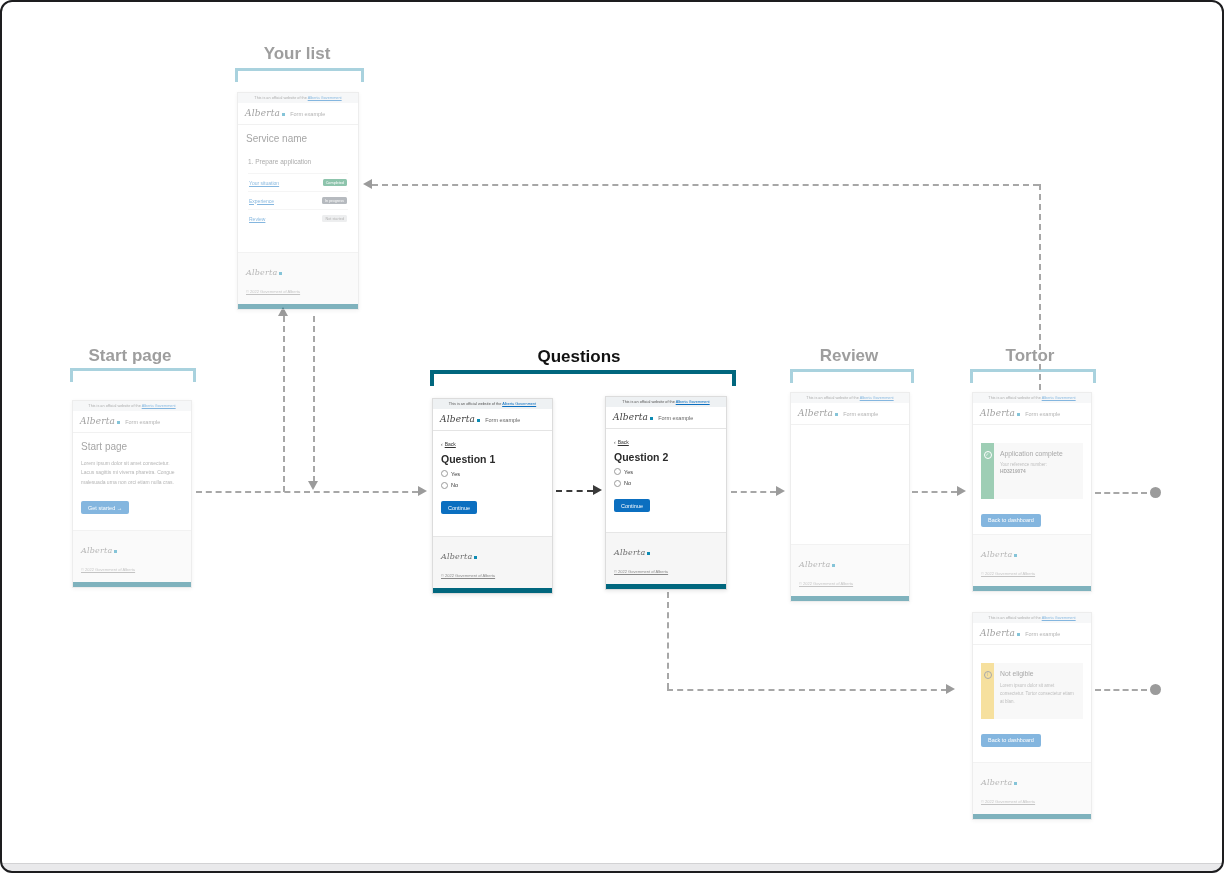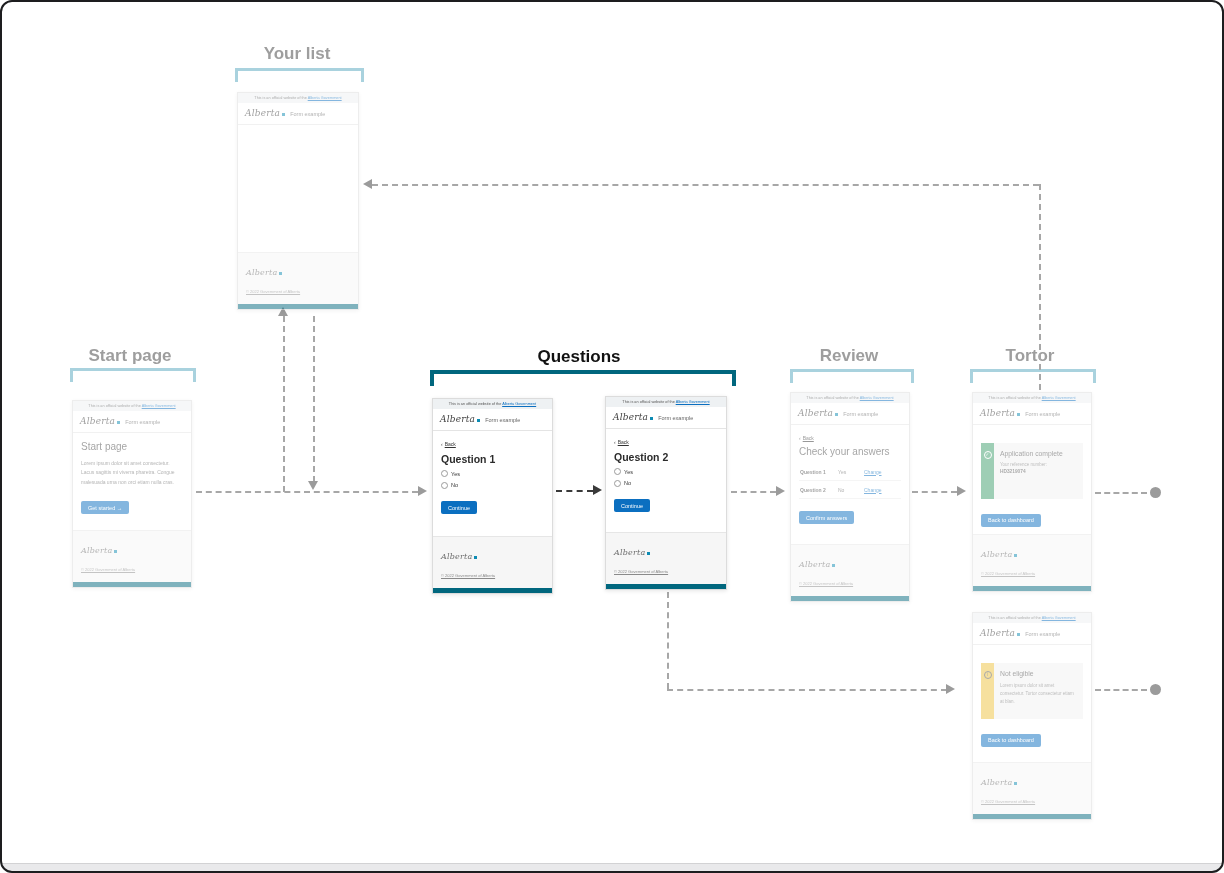--- a/index.html
+++ b/index.html
@@ -128,20 +128,38 @@
   <div class="hline" style="left:1095px;top:689px;width:52px;"></div>
   <div class="dot" style="left:1150px;top:684px;"></div>
 
   <div class="phone faded" style="left:237px;top:92px;width:120px;height:216px;">
     <div class="banner"><span>This is an official website of the </span><a>Alberta Government</a></div>
     <div class="brandrow">
       <span class="logo-script">Alberta</span>
         <span class="logo-sq"></span>
       <span class="app-name">Form example</span>
     </div>
+    <div class="pbody">
+      <div class="h-lg">Service name</div>
+      <div class="group-label">1. Prepare application</div>
+      <div class="task-rows">
+        <div class="task-row">
+          <a class="sm-link">Your situation</a>
+          <span class="badge badge-green">Completed</span>
+        </div>
+        <div class="task-row">
+          <a class="sm-link">Experience</a>
+          <span class="badge badge-gray">In progress</span>
+        </div>
+        <div class="task-row">
+          <a class="sm-link">Review</a>
+          <span class="badge badge-light">Not started</span>
+        </div>
+      </div>
+    </div>
     <div class="pfooter">
       <div><span class="logo-script sm">Alberta</span><span class="logo-sq"></span></div>
       <a class="copy">© 2022 Government of Alberta</a>
     </div>
     <div class="bottombar"></div>
   </div>
 
   <div class="phone faded" style="left:72px;top:400px;width:118px;height:186px;">
     <div class="banner"><span>This is an official website of the </span><a>Alberta Government</a></div>
     <div class="brandrow">
@@ -214,35 +232,20 @@
     </div>
     <div class="bottombar"></div>
   </div>
 
   <div class="phone faded" style="left:790px;top:392px;width:118px;height:208px;">
     <div class="banner"><span>This is an official website of the </span><a>Alberta Government</a></div>
     <div class="brandrow">
       <span class="logo-script">Alberta</span>
         <span class="logo-sq"></span>
       <span class="app-name">Form example</span>
-    </div>
-    <div class="pbody">
-      <div class="backrow"><span class="chev">‹</span><span class="bk">Back</span></div>
-      <div class="h-lg" style="margin:5px 0 6px;">Check your answers</div>
-      <div class="rev-row">
-        <span class="rev-label">Question 1</span>
-        <span class="rev-ans">Yes</span>
-        <a class="sm-link">Change</a>
-      </div>
-      <div class="rev-row">
-        <span class="rev-label">Question 2</span>
-        <span class="rev-ans">No</span>
-        <a class="sm-link">Change</a>
-      </div>
-      <span class="btn" style="margin-top:12px;">Confirm answers</span>
     </div>
     <div class="pfooter">
       <div><span class="logo-script sm">Alberta</span><span class="logo-sq"></span></div>
       <a class="copy">© 2022 Government of Alberta</a>
     </div>
     <div class="bottombar"></div>
   </div>
 
   <div class="phone faded" style="left:972px;top:392px;width:118px;height:198px;">
     <div class="banner"><span>This is an official website of the </span><a>Alberta Government</a></div>

